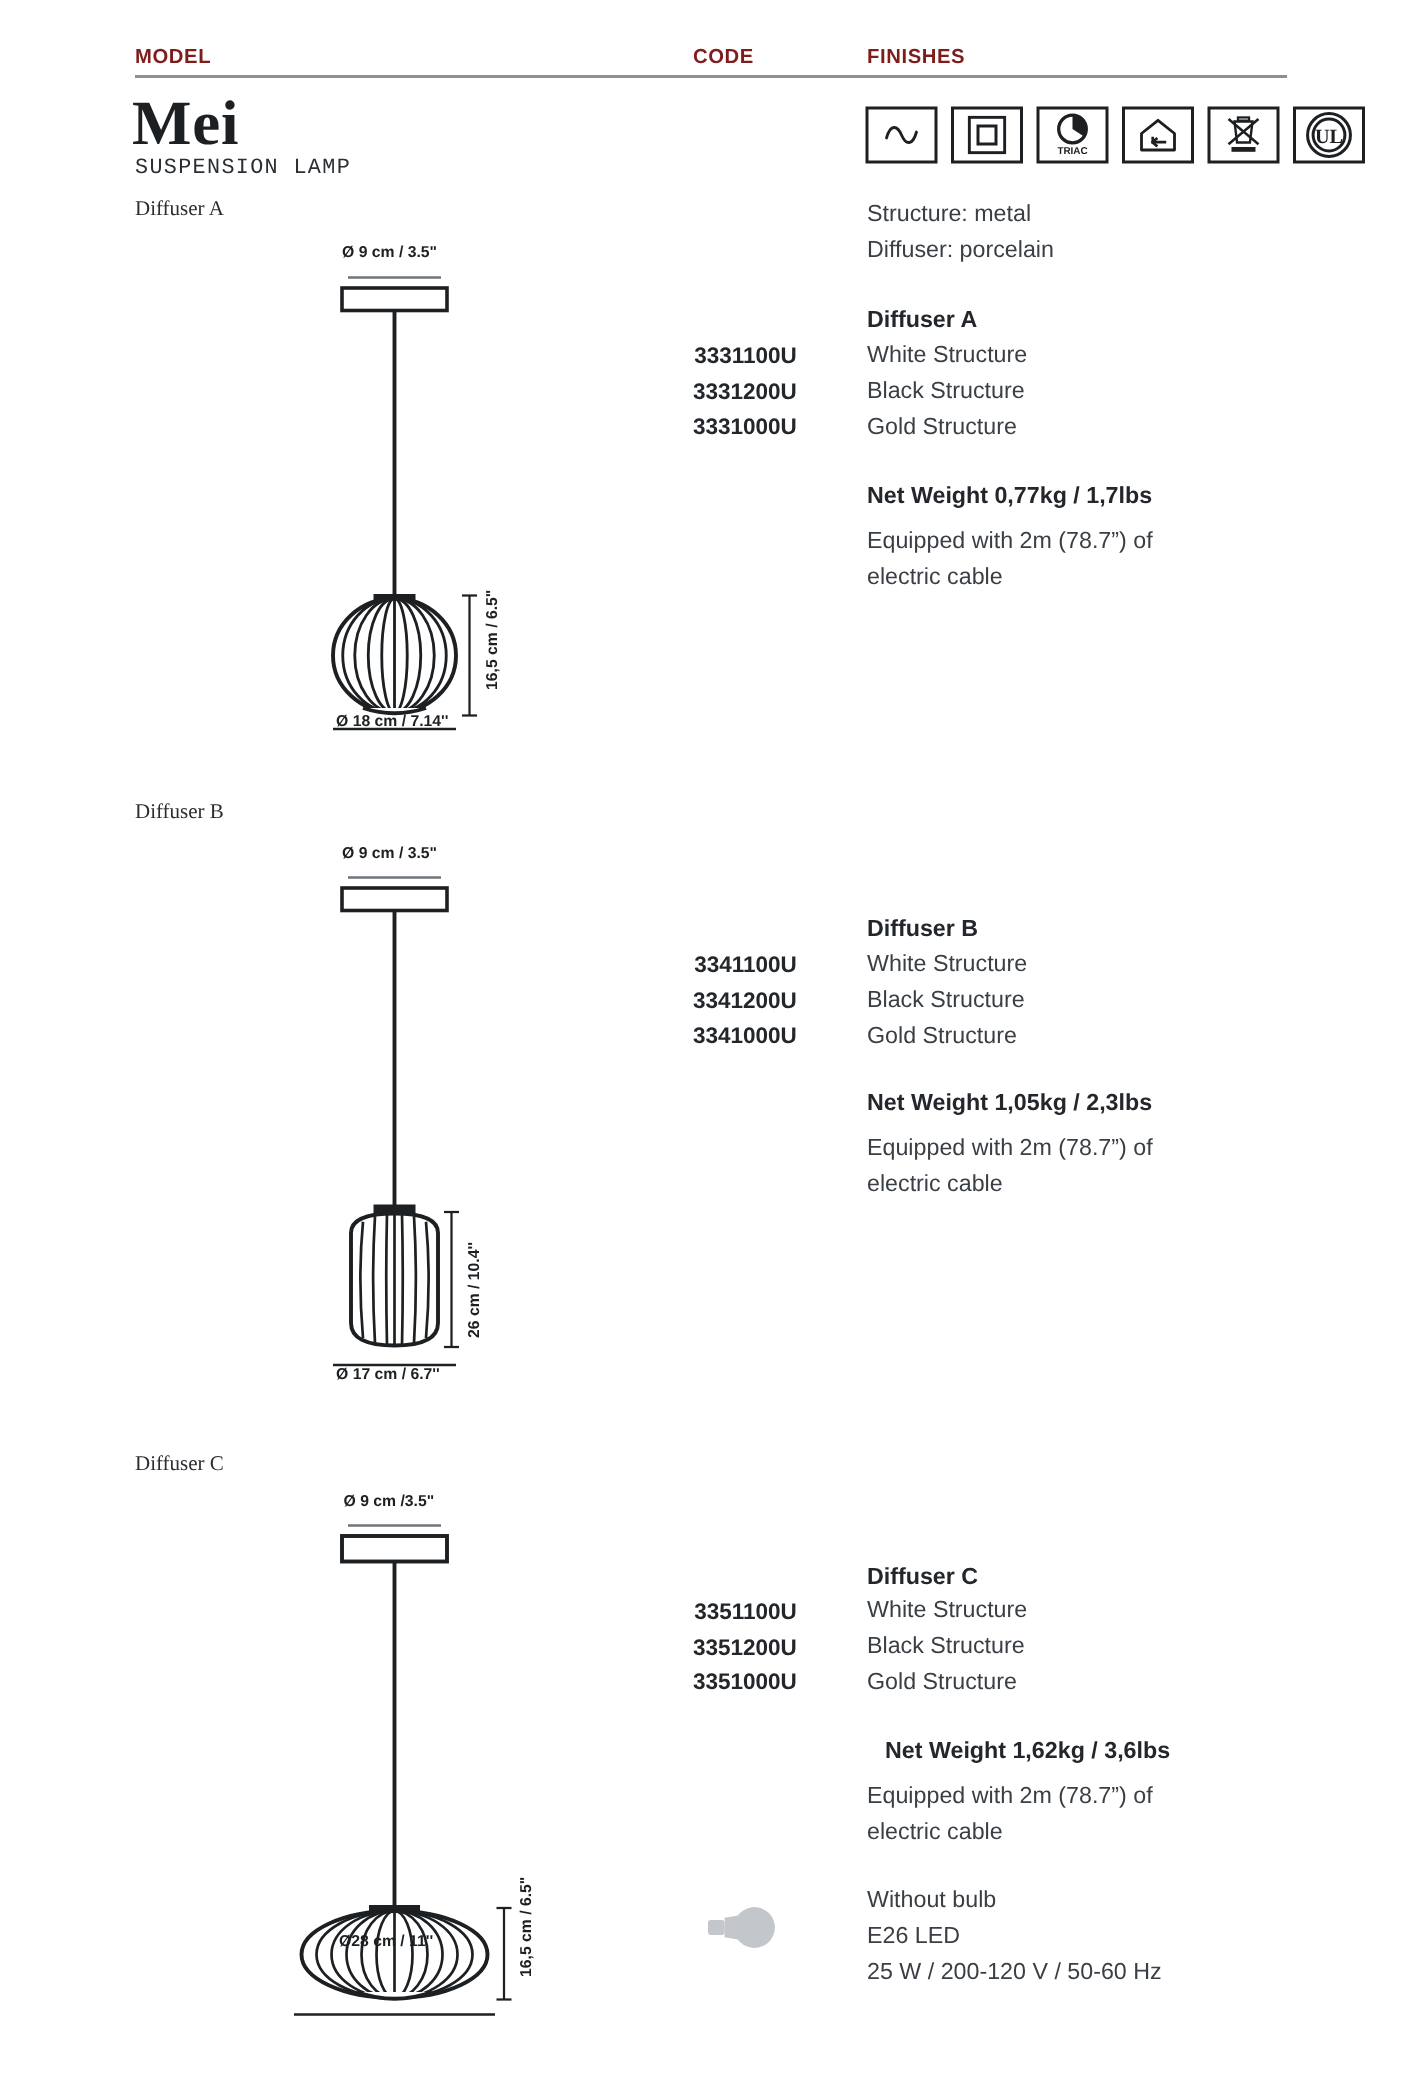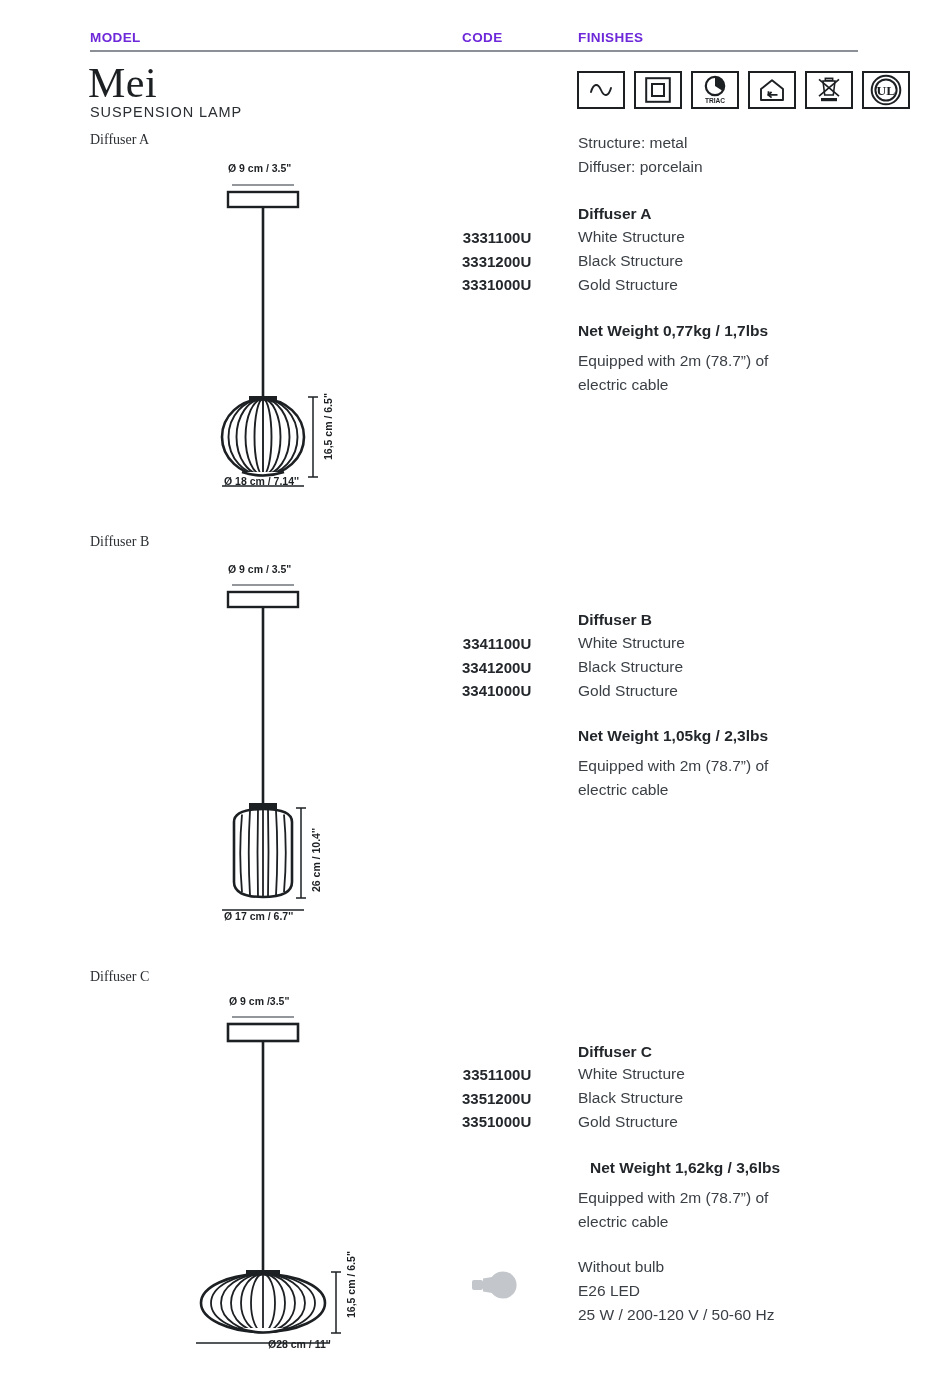--- a/index.html
+++ b/index.html
@@ -12,40 +12,40 @@
     position:relative;
     overflow:hidden;
   }
   .page { position:absolute; inset:0; }
 
   
   .hdr-row { position:absolute; left:90px; top:30px; width:768px; height:20px; }
   .hdr-label {
     position:absolute; top:0;
     font-size:13.5px; font-weight:bold; letter-spacing:0.4px;
-    color:#6d28d9;
+    color:#7f1d1d;
   }
   .hdr-model   { left:0px; }
   .hdr-code    { left:372px; }
   .hdr-finish  { left:488px;text-align:right; }
   .hdr-rule {
     position:absolute; left:90px; top:50px; width:768px; height:2px;
     background:#8b9096;
   }
 
   
   .title {
     position:absolute; left:88px; top:60px;
     font-family:"Liberation Serif", serif;
-    font-size:42px; line-height:46px; color:#1d2023; font-weight:normal;
+    font-size:42px; line-height:46px; color:#1d2023; font-weight:bold;
     letter-spacing:0.5px;
   }
   .subtitle {
     position:absolute; left:90px; top:104px;
-    font-family:Liberation Sans, sans-serif;
+    font-family:Liberation Mono, monospace;
     font-size:14.5px; letter-spacing:0.9px; color:#2b2f33;text-align:center;
   }
 
   
   .icon-row { position:absolute; left:577px; top:71px; display:flex; gap:9px; }
   .ibox {
     width:48px; height:38px; border:2px solid #1d2023; background:#fff;
     position:relative; display:flex; align-items:center; justify-content:center;
   }
   .ibox svg { display:block; }
@@ -267,21 +267,21 @@
         <line x1="83" y1="282" x2="83" y2="340"></line>
       </g>
       <path d="M58 336 Q83 345 108 336" fill="#fff" stroke="#1d2023" stroke-width="2.6"></path>
       <line x1="16" y1="351" x2="150" y2="351" stroke="#1d2023" stroke-width="1.6"></line>
       <line x1="156" y1="280" x2="156" y2="341" stroke="#1d2023" stroke-width="1.5"></line>
       <line x1="151" y1="280" x2="161" y2="280" stroke="#1d2023" stroke-width="1.5"></line>
       <line x1="151" y1="341" x2="161" y2="341" stroke="#1d2023" stroke-width="1.5"></line>
     </svg>
   </div>
   <div class="dim-h" style="left:229px; top:995px;">Ø 9 cm /3.5"</div>
-  <div class="dim-h" style="left:226px; top:1338px;margin-left:42px;">Ø28 cm / 11''</div>
+  <div class="dim-h" style="left:226px; top:1288px;">Ø28 cm / 11''</div>
   <div class="dim-v" style="left:345px; top:1318px;">16,5 cm / 6.5"</div>
 
   <div class="rtext bold" style="top:1040px;">Diffuser C</div>
   <div class="code-col" style="top:1063px;">
     <div>3351100U</div>
     <div>3351200U</div>
     <div>3351000U</div>
   </div>
   <div class="rtext" style="top:1062px;">
     <div>White Structure</div>

